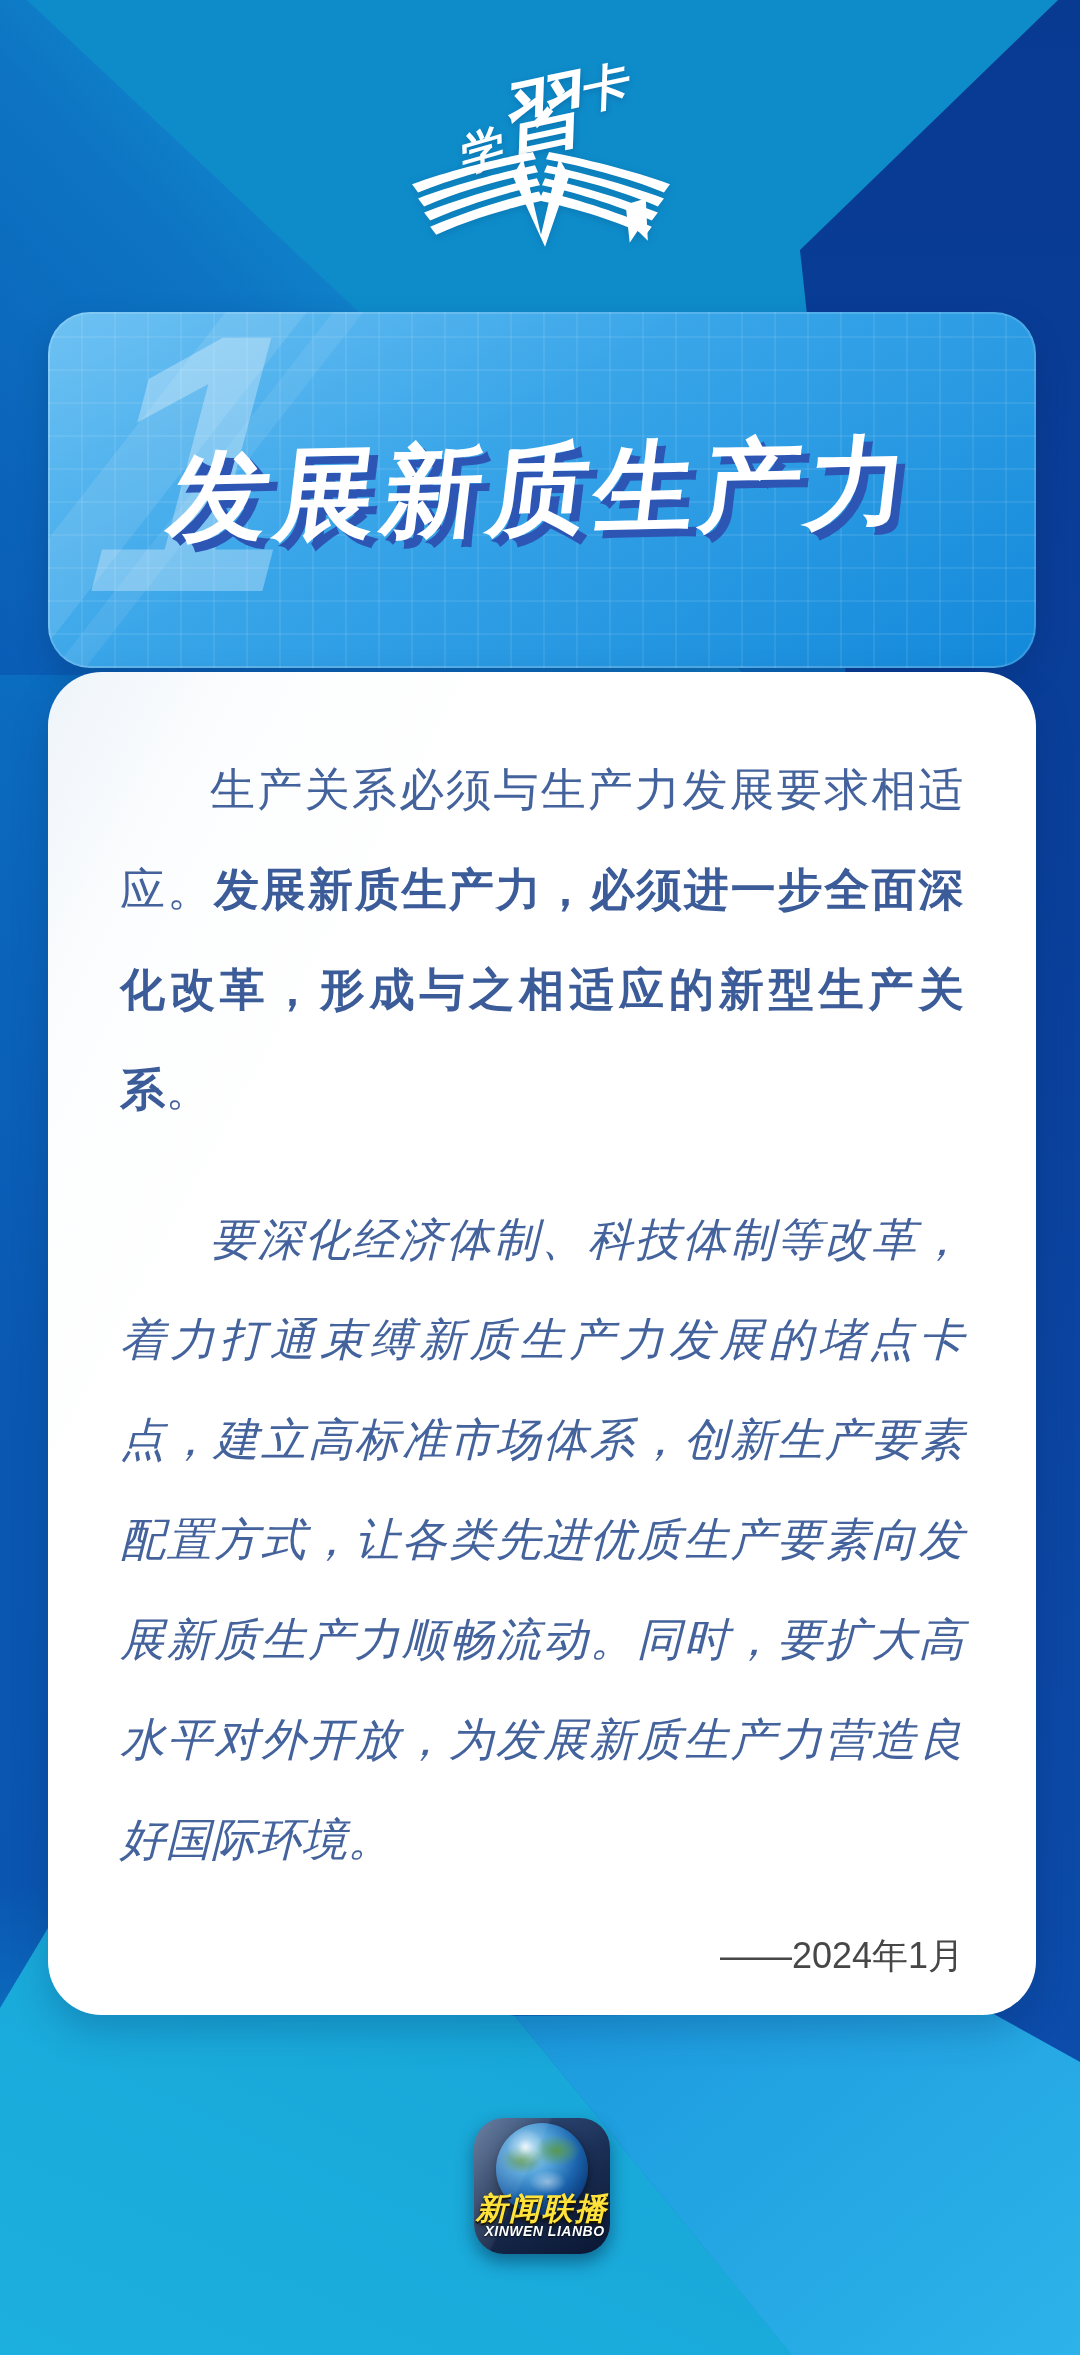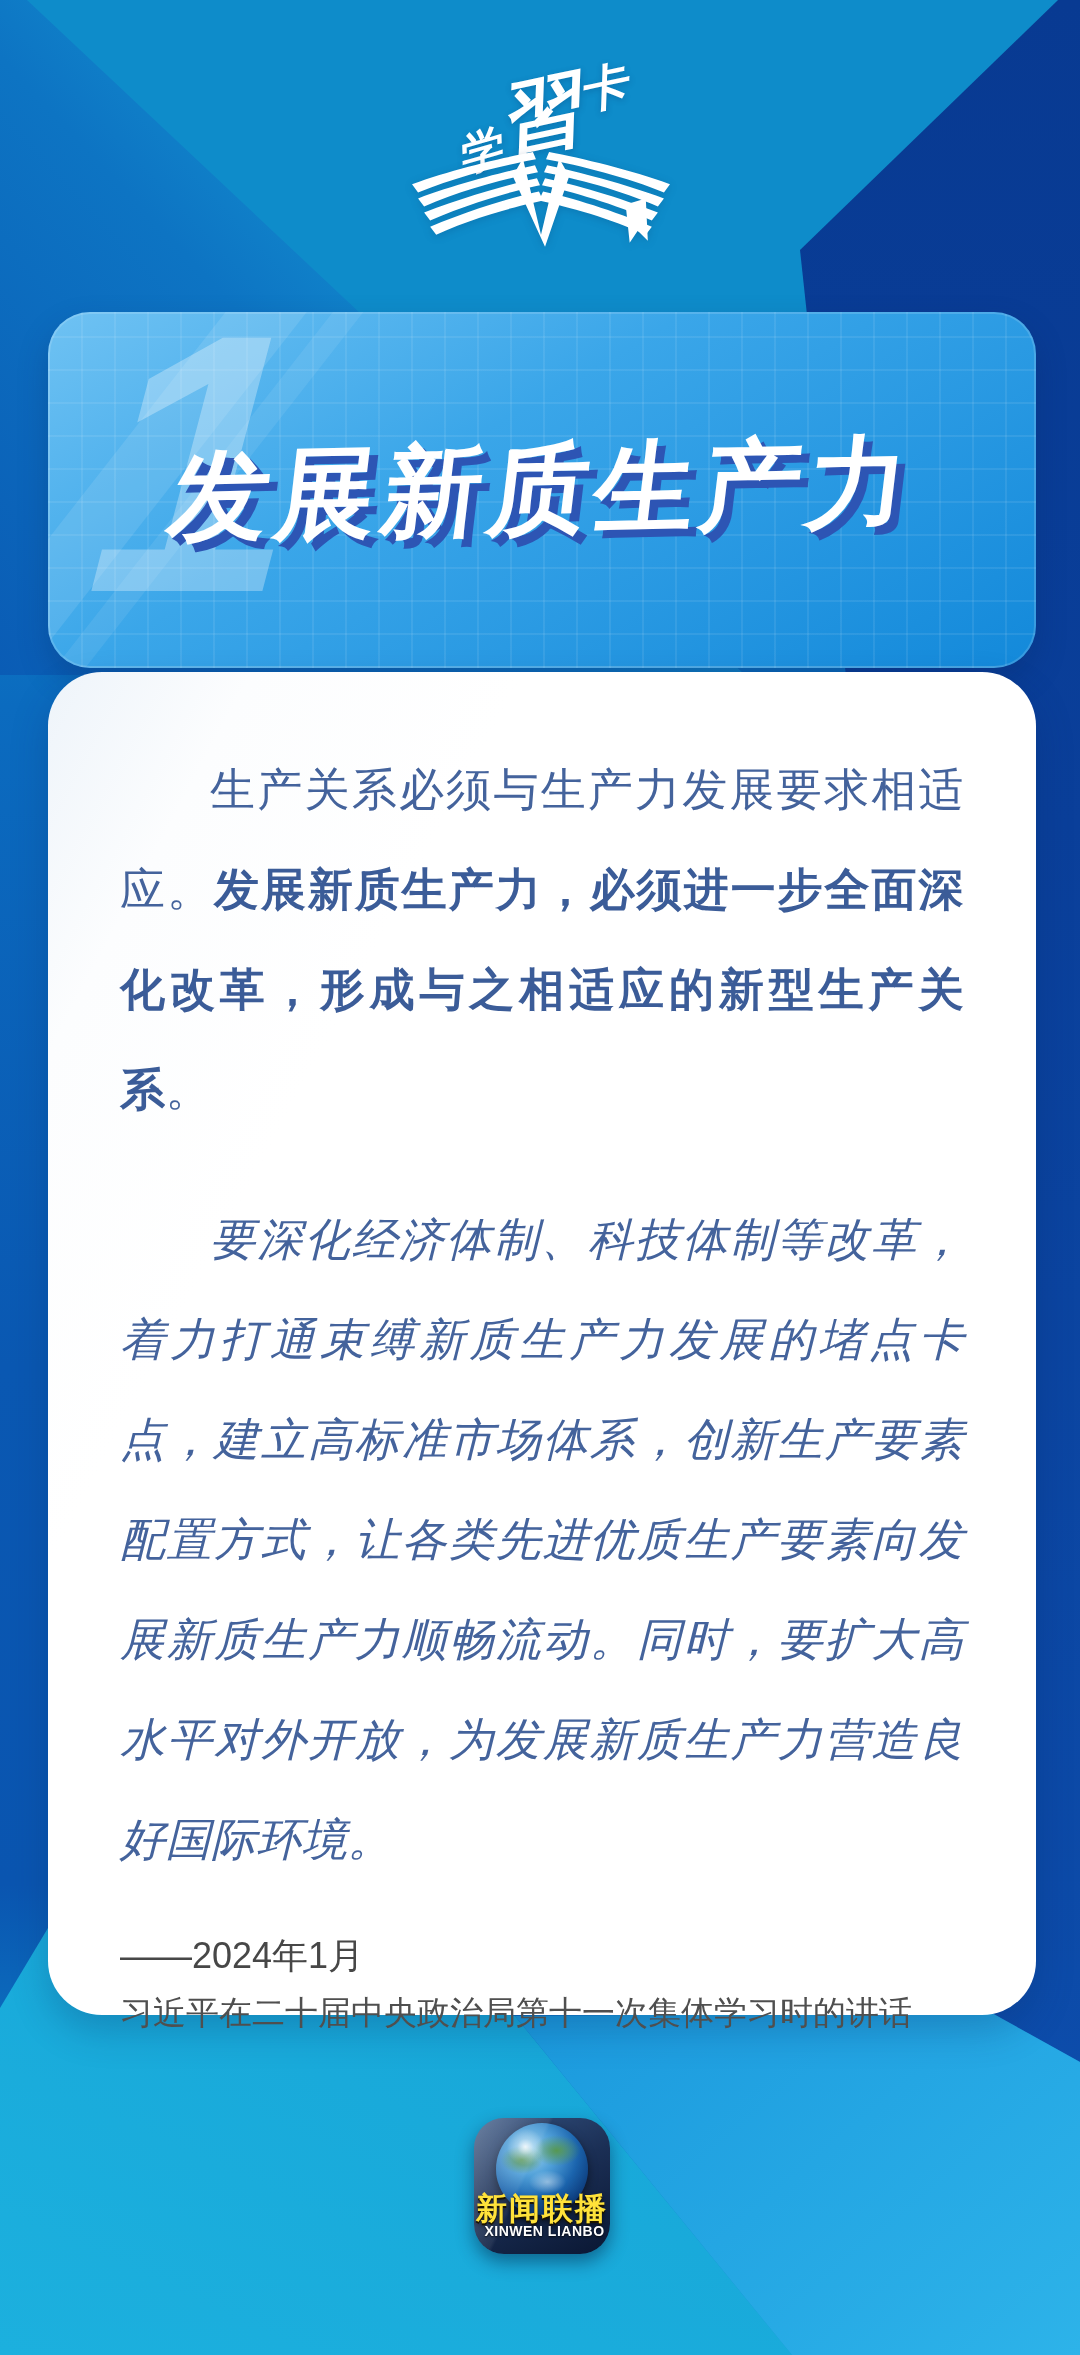--- a/index.html
+++ b/index.html
@@ -55,28 +55,28 @@
 
   
   .content-card{position:absolute;left:48px;top:672px;width:988px;height:1343px;
     border-radius:54px;box-sizing:border-box;padding:68px 72px 0 72px;
     background:linear-gradient(118deg,#eef4fa 0%,#fcfdfe 12%,#ffffff 28%);
     box-shadow:0 16px 36px rgba(6,44,100,.25);}
   .content-card p{margin:0;font-size:45px;line-height:100px;color:#44639c;
     text-align:justify;text-indent:2em;letter-spacing:.5px;font-weight:400;}
   .content-card p.p2{margin-top:50px;font-style:italic;}
   .content-card .bold{font-weight:900;color:#3b5c98;}
-  .attribution{margin-top:36px;}
+  .attribution{margin-top:36px;text-align:right;}
   .attr-date{font-size:36px;line-height:60px;color:#474747;}
   .attr-source{font-size:33px;line-height:54px;color:#4f4f4f;}
 
   
   .app-icon{position:absolute;left:474px;top:2118px;width:136px;height:136px;border-radius:30px;
     background:linear-gradient(155deg,#33517f 0%,#1b2f55 45%,#0a1733 100%);
-    overflow:hidden;box-shadow:0 8px 18px rgba(3,20,50,.45);}
+    overflow:hidden;box-shadow:0 8px 18px rgba(3,20,50,.45);font-style:italic;}
   .app-icon .gloss{position:absolute;inset:0;
     background:linear-gradient(115deg,rgba(255,255,255,.28) 0%,rgba(255,255,255,.07) 38%,transparent 40%);}
   .globe{position:absolute;left:22px;top:5px;width:92px;height:92px;border-radius:50%;
     background:
       radial-gradient(circle at 32% 26%, rgba(255,255,255,.85) 0%, rgba(210,235,250,.4) 9%, transparent 20%),
       radial-gradient(ellipse 30px 20px at 28% 40%, #4f8f4a 0%, rgba(79,143,74,0) 70%),
       radial-gradient(ellipse 34px 22px at 66% 30%, #579852 0%, rgba(87,152,82,0) 70%),
       radial-gradient(ellipse 26px 16px at 56% 64%, rgba(255,255,255,.45), transparent 72%),
       radial-gradient(circle at 38% 32%, #9fd4ef 0%, #4f9fd8 28%, #1b64ad 55%, #0c3a7a 78%, #072350 100%);
     box-shadow:0 4px 10px rgba(0,0,0,.5);}
@@ -125,21 +125,20 @@
     <div class="streak s2"></div>
     <div class="index-num">1</div>
     <h1>发展新质生产力</h1>
   </section>
 
   <section class="content-card">
     <p class="p1"><span>生产关系必须与生产力发展要求相适应。</span><span class="bold">发展新质生产力，必须进一步全面深化改革，形成与之相适应的新型生产关系</span><span>。</span></p>
     <p class="p2">要深化经济体制、科技体制等改革，着力打通束缚新质生产力发展的堵点卡点，建立高标准市场体系，创新生产要素配置方式，让各类先进优质生产要素向发展新质生产力顺畅流动。同时，要扩大高水平对外开放，为发展新质生产力营造良好国际环境。</p>
     <div class="attribution">
       <div class="attr-date">——2024年1月</div>
-      <div class="attr-source">习近平在二十届中央政治局第十一次集体学习时的讲话</div>
     </div>
   </section>
 
   <div class="app-icon">
     <div class="globe"></div>
     <div class="gloss"></div>
     <div class="app-cn">新闻联播</div>
     <div class="app-en">XINWEN LIANBO</div>
   </div>
 

